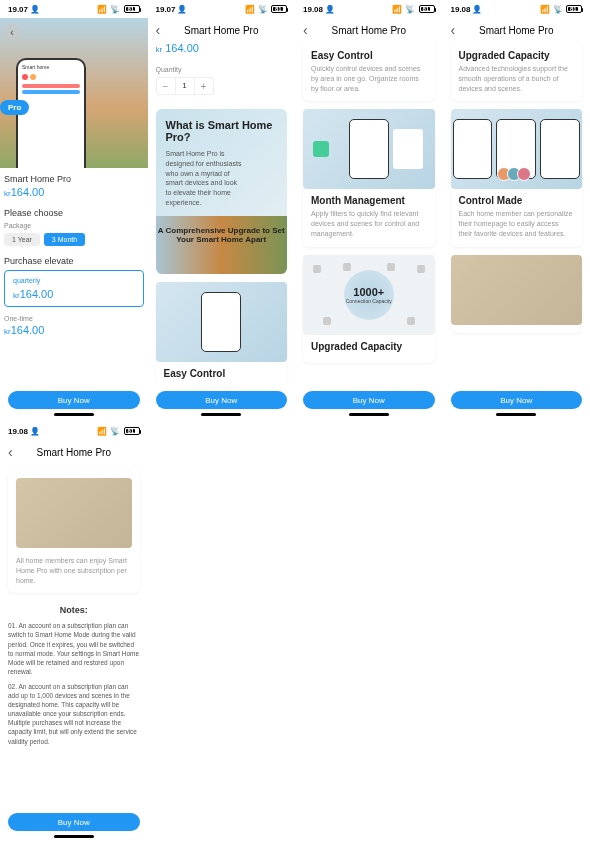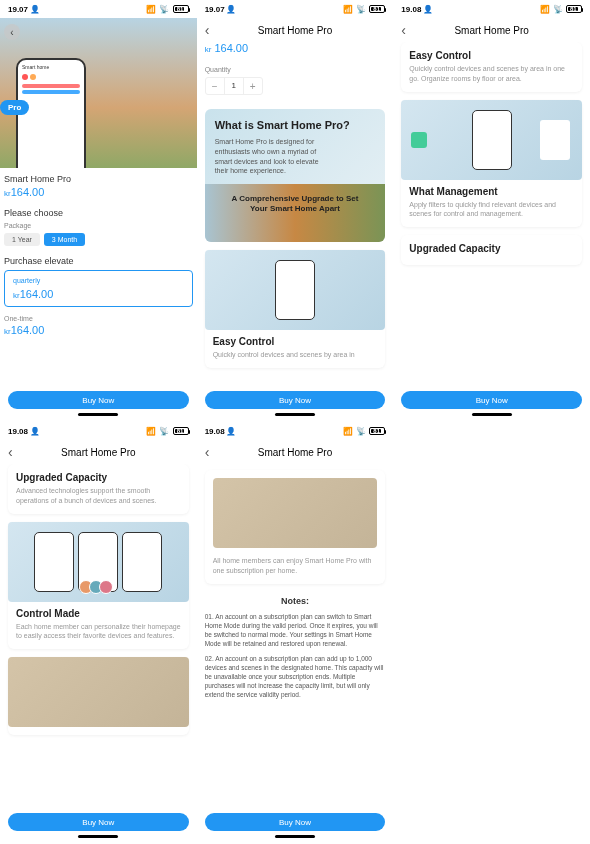--- a/index.html
+++ b/index.html
@@ -1,17 +1,17 @@
 <!DOCTYPE html>
 <html><head>
 <meta charset="utf-8">
 <style>
 *{margin:0;padding:0;box-sizing:border-box;font-family:-apple-system,BlinkMacSystemFont,sans-serif}
 body{background:#fff;width:590px;height:844px;overflow:hidden}
-.grid{display:grid;grid-template-columns:repeat(3,1fr);grid-template-rows:repeat(2,1fr);width:590px;height:844px;gap:0}
+.grid{display:grid;grid-template-columns:repeat(4,1fr);grid-template-rows:repeat(2,1fr);width:590px;height:844px;gap:0}
 .phone{position:relative;background:#fff;border:0;overflow:hidden;display:flex;flex-direction:column}
 .statusbar{display:flex;justify-content:space-between;align-items:center;padding:2px 8px;font-size:8px;font-weight:600;color:#000;height:18px}
 .sb-left{display:flex;align-items:center;gap:2px}
 .sb-right{display:flex;align-items:center;gap:3px}
 .sb-icon{font-size:8px}
 .battery{border:1px solid #000;border-radius:2px;width:16px;height:8px;position:relative;display:flex;align-items:center;padding:1px}
 .battery::after{content:"";position:absolute;right:-2px;top:2px;width:1px;height:4px;background:#000;border-radius:0 1px 1px 0}
 .battery-fill{background:#000;height:100%;width:80%;border-radius:1px}
 .battery-text{font-size:6px;position:absolute;left:3px;top:0px;color:#fff;font-weight:700}
 .header{display:flex;align-items:center;padding:4px 8px;height:24px;position:relative}
@@ -192,24 +192,38 @@
   <div class="card" style="margin-top:0">
    <h4>Easy Control</h4>
    <p>Quickly control devices and scenes by area in one go. Organize rooms by floor or area.</p>
   </div>
   <div class="card">
    <div class="card-img">
             <div style="width:16px;height:16px;background:#4c9;border-radius:3px;position:absolute;left:10px"></div>
             <div class="mock-phone"></div>
             <div style="width:30px;height:40px;background:#fff;border-radius:3px;position:absolute;right:12px"></div>
           </div>
-   <h4>What Management</h4>
+   <h4>Month Management</h4>
    <p>Apply filters to quickly find relevant devices and scenes for control and management.</p>
   </div>
   <div class="card">
+   <div class="capacity-img">
+    <div class="device-dots">
+     <span style="left:10px;top:10px"></span>
+              <span style="right:10px;top:10px"></span>
+     <span style="left:20px;bottom:10px"></span>
+              <span style="right:20px;bottom:10px"></span>
+     <span style="left:40px;top:8px"></span>
+              <span style="right:40px;top:8px"></span>
+    </div>
+    <div class="capacity-circle">
+     <div class="num">1000+</div>
+     <div class="sub">Connection Capacity</div>
+    </div>
+   </div>
    <h4>Upgraded Capacity</h4>
   </div>
  </div>
  <div class="footer">
   <button class="buy-btn">Buy Now</button>
   <div class="home-ind"></div>
  </div>
 </div>
 
 <div class="phone">

